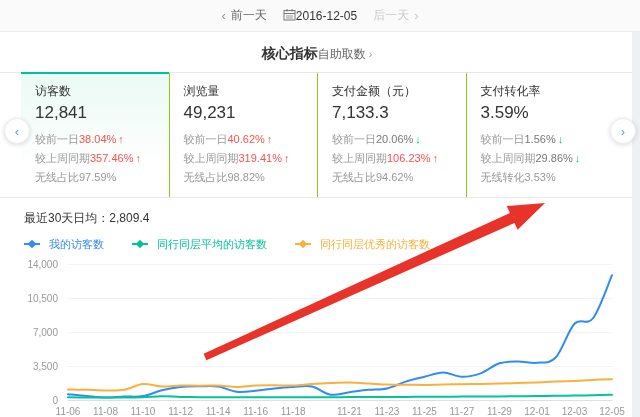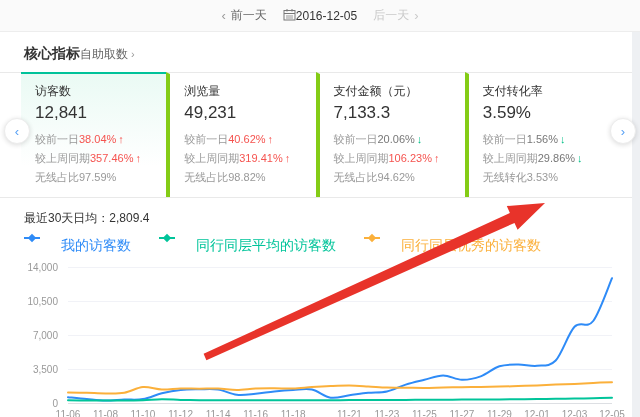--- a/index.html
+++ b/index.html
@@ -8,45 +8,45 @@
   
   .topbar{height:31px;background:#fafafa;border-bottom:1px solid #ededed;display:flex;align-items:center;justify-content:center;gap:16px;font-size:12px;color:#666}
   .nav-btn{display:flex;align-items:center;gap:5px;cursor:pointer}
   .nav-btn .chev{color:#9a9a9a;font-size:13px}
   .nav-btn.disabled,.nav-btn.disabled .chev{color:#c9c9c9}
   .date-wrap{display:flex;align-items:center;color:#333}
 
   
   .panel{position:absolute;top:32px;left:0;width:632px;bottom:0;background:#fff}
 
-  .section-head{display:flex;justify-content:flex-start;align-items:center;padding:13px 22px 9px 24px}
+  .section-head{display:flex;justify-content:center;align-items:center;padding:13px 22px 9px 24px}
   .section-title{font-size:14px;font-weight:bold;color:#333}
   .section-action{font-size:12px;color:#666;display:flex;align-items:center;gap:3px;cursor:pointer}
   .section-action .chev{font-size:11px;color:#999}
 
   .divider{height:1px;background:#e9e9e9}
   .cards-wrap{display:flex;margin:-1px 18px 0 21px}
-  .card{flex:1;border-top:2px solid transparent;border-left:4px solid #84cc16;padding:9px 14px 10px;background:transparent}
+  .card{flex:1;border-top:2px solid transparent;border-left:1px solid #84cc16;padding:9px 14px 10px;background:transparent}
   .card:first-child{border-left:none}
   .card.active{border-top-color:#00c29a;background:linear-gradient(180deg,#eafaf4 0%,rgba(255,255,255,0) 75%)}
   .card-label{font-size:12px;color:#333}
   .card-value{font-size:17px;color:#333;margin:3px 0 7px;font-weight:400}
   .metric-row{display:flex;font-size:11px;line-height:1.72}
   .row-label{color:#999}
   .row-right{display:flex;align-items:center;gap:2px}
   .row-value{color:#999}
   .row-arrow{font-weight:bold;font-size:11px}
   .tone-up .row-value{color:#f5534f}.tone-up .row-arrow{color:#f5534f}
   .tone-down .row-value{color:#777}.tone-down .row-arrow{color:#00bf86}
 
   
   .chart-section{padding:12px 20px 0 24px}
   .chart-summary{font-size:12px;color:#333}
   .legend{display:flex;gap:28px;margin-top:10px}
-  .legend-item{display:flex;gap:21px;font-size:14px;cursor:pointer}
+  .legend-item{display:flex;align-items:center;gap:9px;font-size:11px;cursor:pointer}
   .legend-marker{width:16px;height:2px;position:relative;display:inline-block}
   .lm-diamond{position:absolute;left:5px;top:-2px;width:6px;height:6px;transform:rotate(45deg)}
   .chart-area{display:flex;margin-top:12px}
   .y-axis{width:40px;position:relative;height:136px;margin-right:4px;flex:none}
   .y-label{position:absolute;right:6px;transform:translateY(-50%);font-size:10px;color:#999}
   .chart-right{flex:1;min-width:0}
   .plot{position:relative;height:136px;border-bottom:1px solid #dddfe3}
   .gridline{position:absolute;left:0;right:0;height:1px;background:#f1f2f7}
   #chart-svg{position:absolute;left:0;top:0;width:100%;height:100%;overflow:visible}
   .x-axis{position:relative;height:20px}

